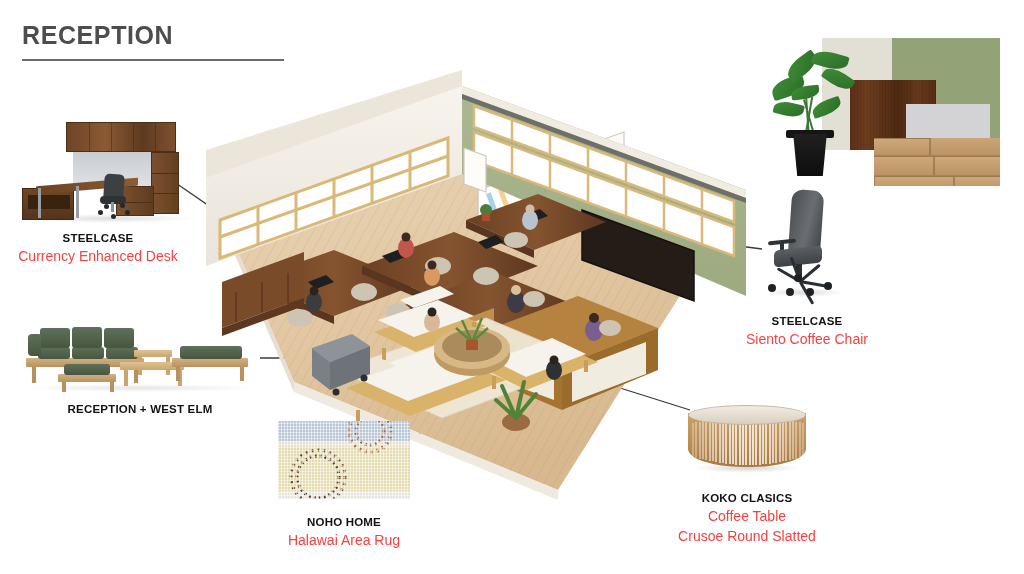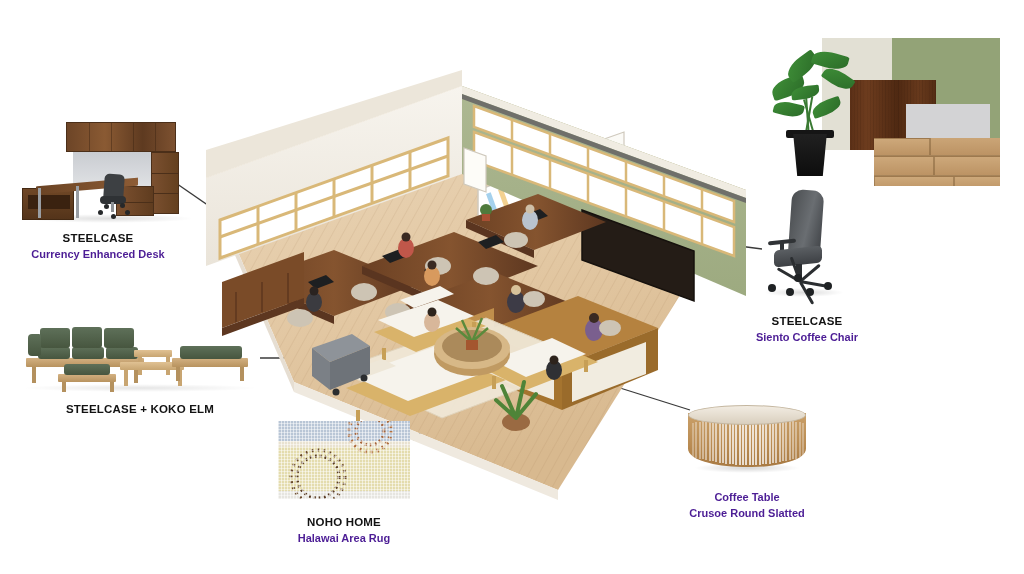--- a/index.html
+++ b/index.html
@@ -20,21 +20,21 @@
   }
   #title-rule { width: 262px; height: 2px; background: #6b6b6b; margin-top: 9px; }
 
   
   .callout { position: absolute; text-align: center; }
   .brand {
     font-size: 11.5px; font-weight: bold; color: #121212;
     letter-spacing: 0.2px; line-height: 1.45;
   }
   .product {
-    font-size: 11px; font-weight: bold; color: #4c1d95;
+    font-size: 14px; font-weight: normal; color: #ef4444;
     line-height: 1.42;
   }
 
   
   #leaders { position: absolute; inset: 0; pointer-events: none; }
 
   
   .art { position: absolute; }
 
   
@@ -145,20 +145,24 @@
 
   
   #room { position:absolute; left:186px; top:70px; width:578px; height:440px; }
   #room svg { position:absolute; inset:0; }
 </style>
 </head>
 <body>
 
 <div class="board">
 
+  <div id="page-title-block">
+    <div id="page-title">RECEPTION</div>
+    <div id="title-rule"></div>
+  </div>
 
   <svg id="leaders" width="1024" height="574">
     <line x1="170" y1="179" x2="283" y2="257" stroke="#3a3a3a" stroke-width="1.3"></line>
     <line x1="260" y1="358" x2="408" y2="358" stroke="#3a3a3a" stroke-width="1.3"></line>
     <line x1="413" y1="440" x2="455" y2="398" stroke="#3a3a3a" stroke-width="1.3"></line>
     <line x1="662" y1="236" x2="762" y2="249" stroke="#3a3a3a" stroke-width="1.3"></line>
     <line x1="566" y1="371" x2="690" y2="410" stroke="#3a3a3a" stroke-width="1.3"></line>
   </svg>
 
   <div id="room">
@@ -574,31 +578,32 @@
       <div class="plant-pot"></div>
     </div>
   </div>
 
   <div class="callout" id="callout-desk" style="left:0px; top:230px; width:196px;">
     <div class="brand">STEELCASE</div>
     <div class="product">Currency Enhanced Desk</div>
   </div>
 
   <div class="callout" id="callout-boardwalk" style="left:20px; top:401px; width:240px;">
-    <div class="brand">STEELCASE + KOKO ELM</div>
+    <div class="brand">RECEPTION + WEST ELM</div>
   </div>
 
   <div class="callout" id="callout-rug" style="left:252px; top:514px; width:184px;">
     <div class="brand">NOHO HOME</div>
     <div class="product">Halawai Area Rug</div>
   </div>
 
   <div class="callout" id="callout-chair" style="left:714px; top:313px; width:186px;">
     <div class="brand">STEELCASE</div>
     <div class="product">Siento Coffee Chair</div>
   </div>
 
   <div class="callout" id="callout-coffee" style="left:652px; top:490px; width:190px;">
+    <div class="brand">KOKO CLASICS</div>
     <div class="product">Coffee Table</div>
     <div class="product">Crusoe Round Slatted</div>
   </div>
 
 </div>
 
 </body></html>

